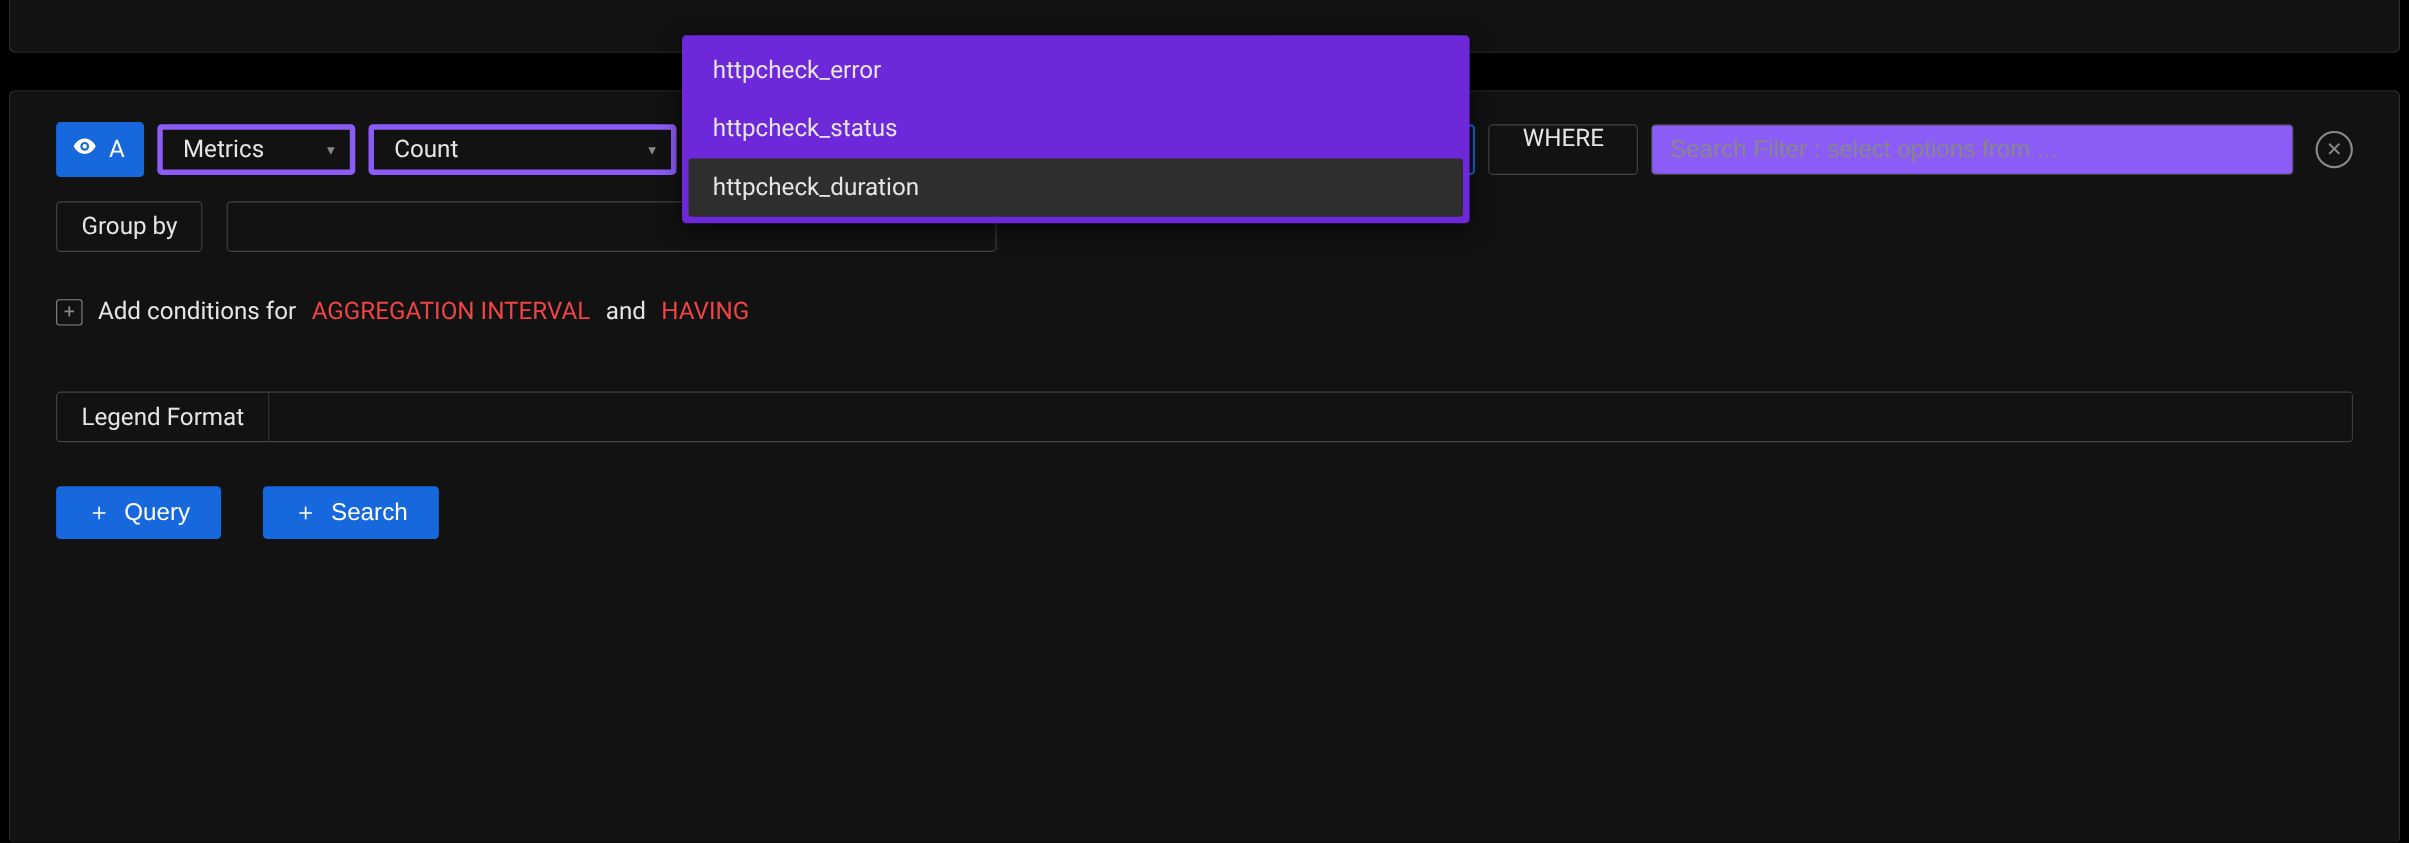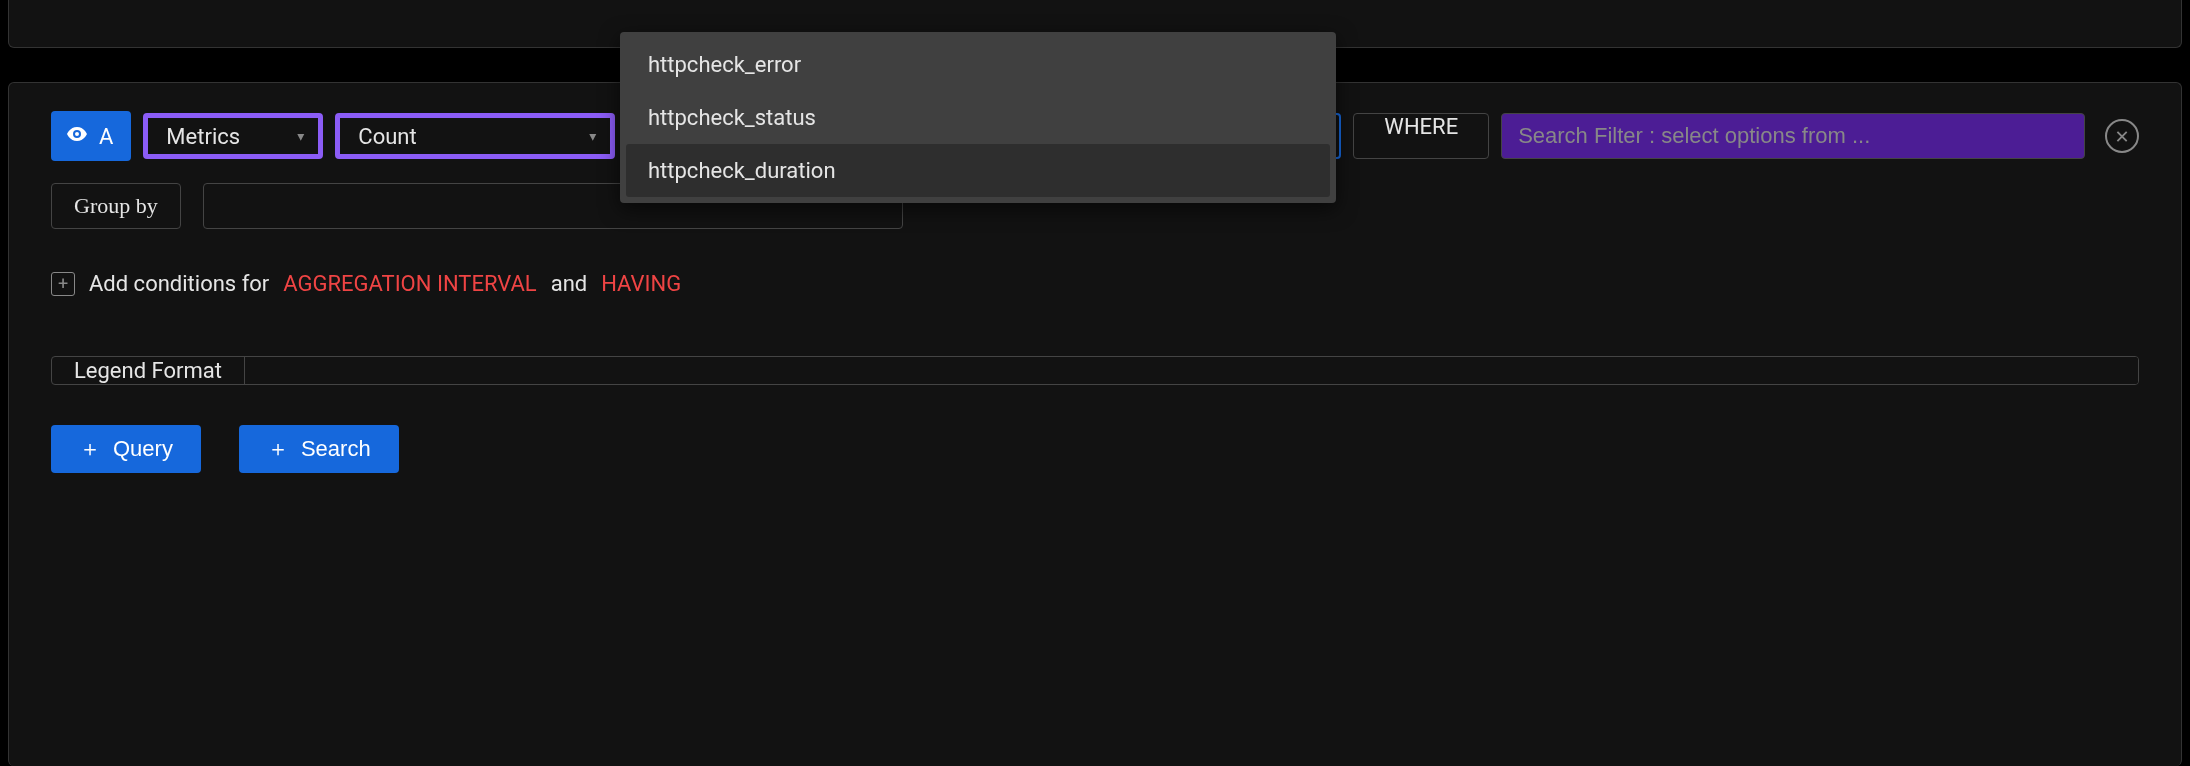--- a/index.html
+++ b/index.html
@@ -163,21 +163,21 @@
     background: #121212;
     font-size: 22px;
     display: flex;
     cursor: pointer;
   }
   .filter-input {
     height: 46px;
     flex: 1;
     border: 1px solid #444;
     border-radius: 4px;
-    background: #4c1d95;
+    background: #8b5cf6;
     color: #e5e5e5;
     padding: 0 16px;
     font-size: 22px;
     outline: none;
   }
   .filter-input::placeholder { color: #888; }
   .close-circle {
     width: 34px;
     height: 34px;
     border-radius: 50%;
@@ -189,21 +189,20 @@
     cursor: pointer;
     font-size: 18px;
     margin-left: 8px;
   }
 
   .row2 {
     display: flex;
     align-items: center;
     gap: 22px;
     margin-bottom: 42px;
-    font-family: Liberation Serif, serif;
   }
   .groupby-label {
     height: 46px;
     border: 1px solid #444;
     border-radius: 4px;
     padding: 0 22px;
     display: flex;
     align-items: center;
     color: #e5e5e5;
     font-size: 22px;
@@ -237,21 +236,21 @@
     font-size: 18px;
     line-height: 1;
   }
   .link-text { color: #ef4444; cursor: pointer; }
 
   .legend-row {
     display: flex;
     align-items: stretch;
     border: 1px solid #444;
     border-radius: 4px;
-    height: 29px;
+    height: 46px;
     margin-bottom: 40px;
     overflow: hidden;
   }
   .legend-label {
     padding: 0 22px;
     display: flex;
     align-items: center;
     color: #e5e5e5;
     border-right: 1px solid #444;
     font-size: 22px;
@@ -281,21 +280,21 @@
     gap: 12px;
   }
   .plus { font-size: 22px; font-weight: 300; }
 
   
   .dropdown {
     position: absolute;
     top: 32px;
     left: 620px;
     width: 716px;
-    background: #404040;
+    background: #6d28d9;
     border-radius: 4px;
     box-shadow: 0 6px 20px rgba(0,0,0,0.6);
     padding: 6px;
     z-index: 100;
   }
   .dropdown-item {
     padding: 14px 22px;
     font-size: 22px;
     color: #e5e5e5;
     border-radius: 3px;

